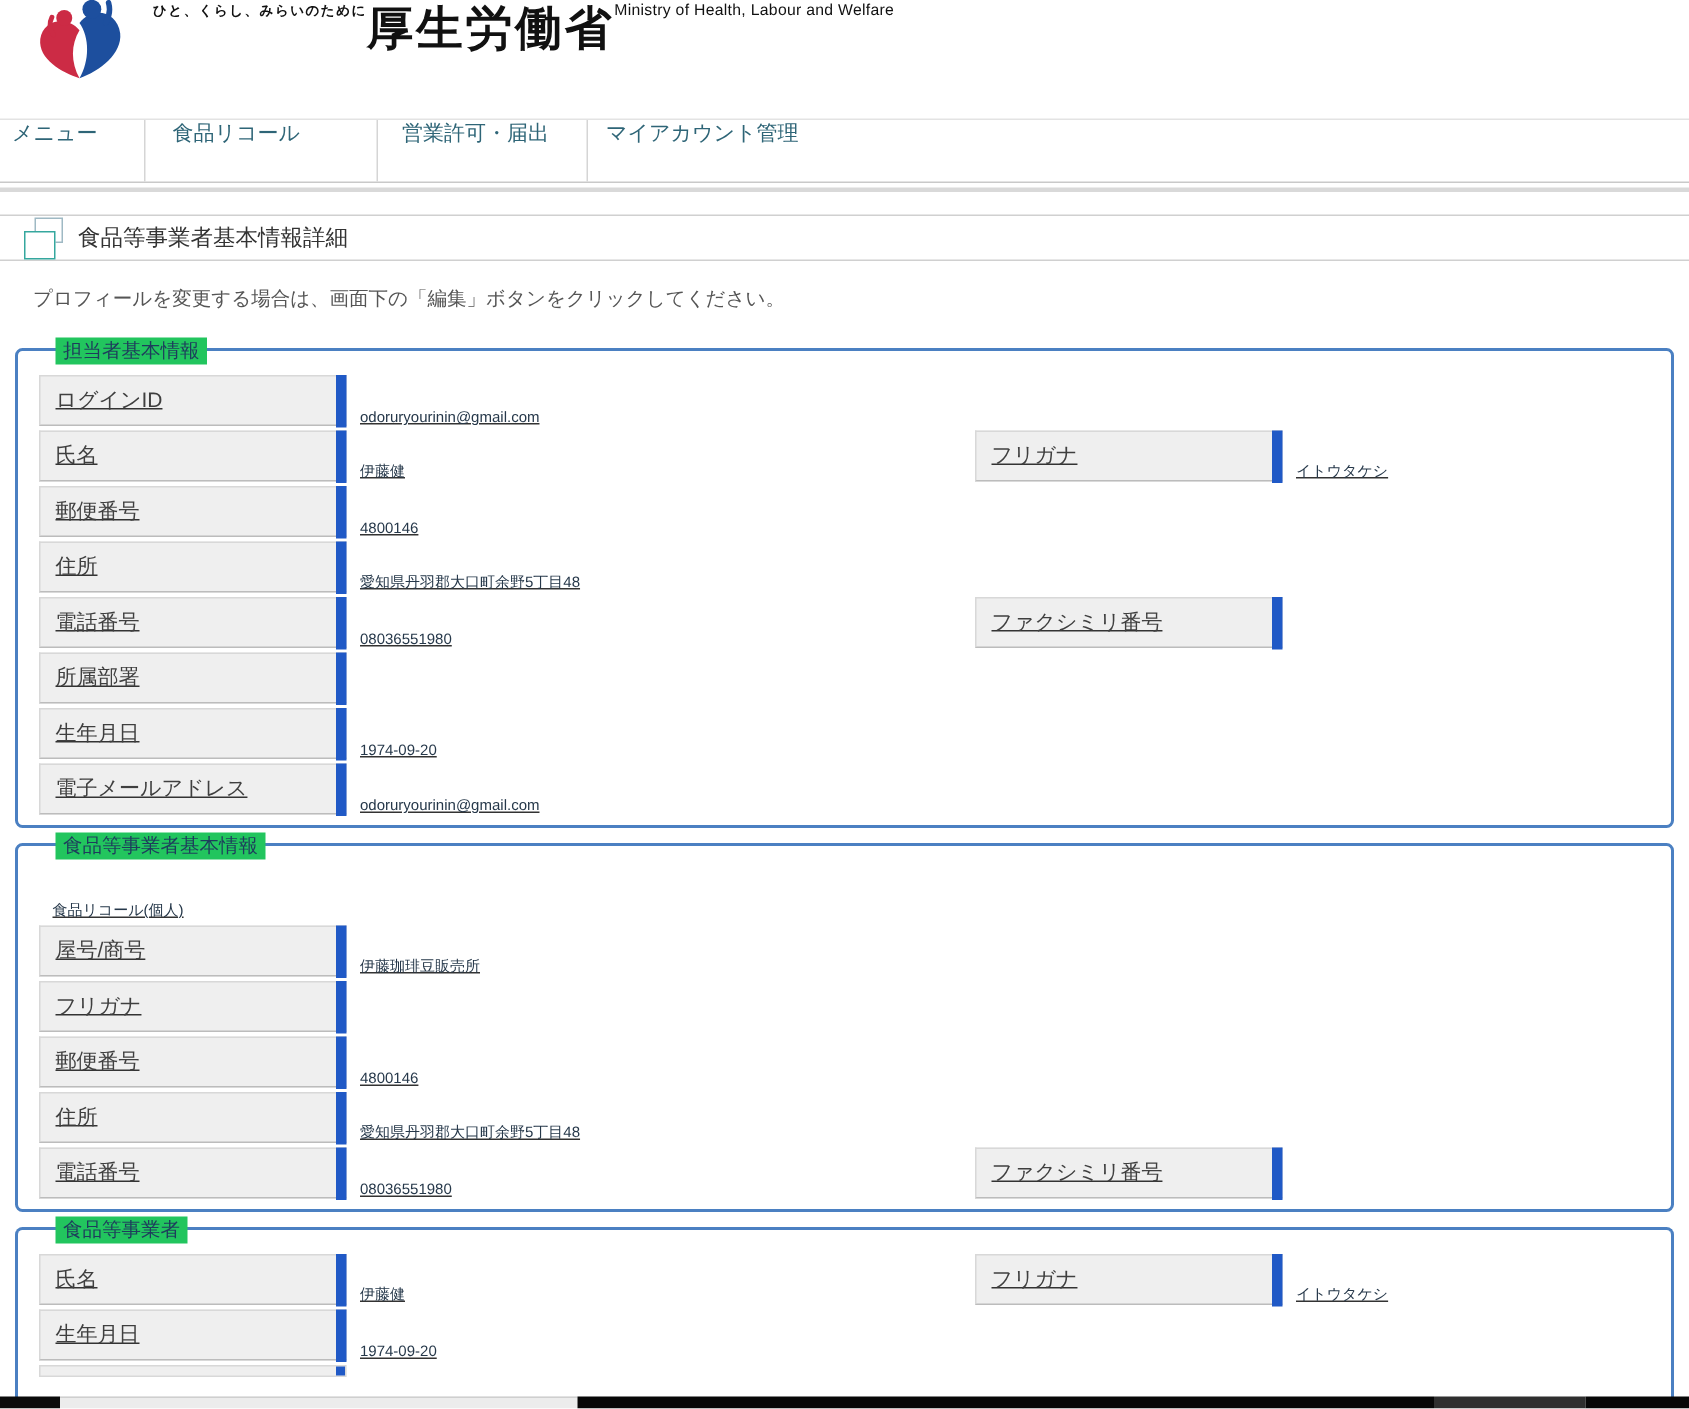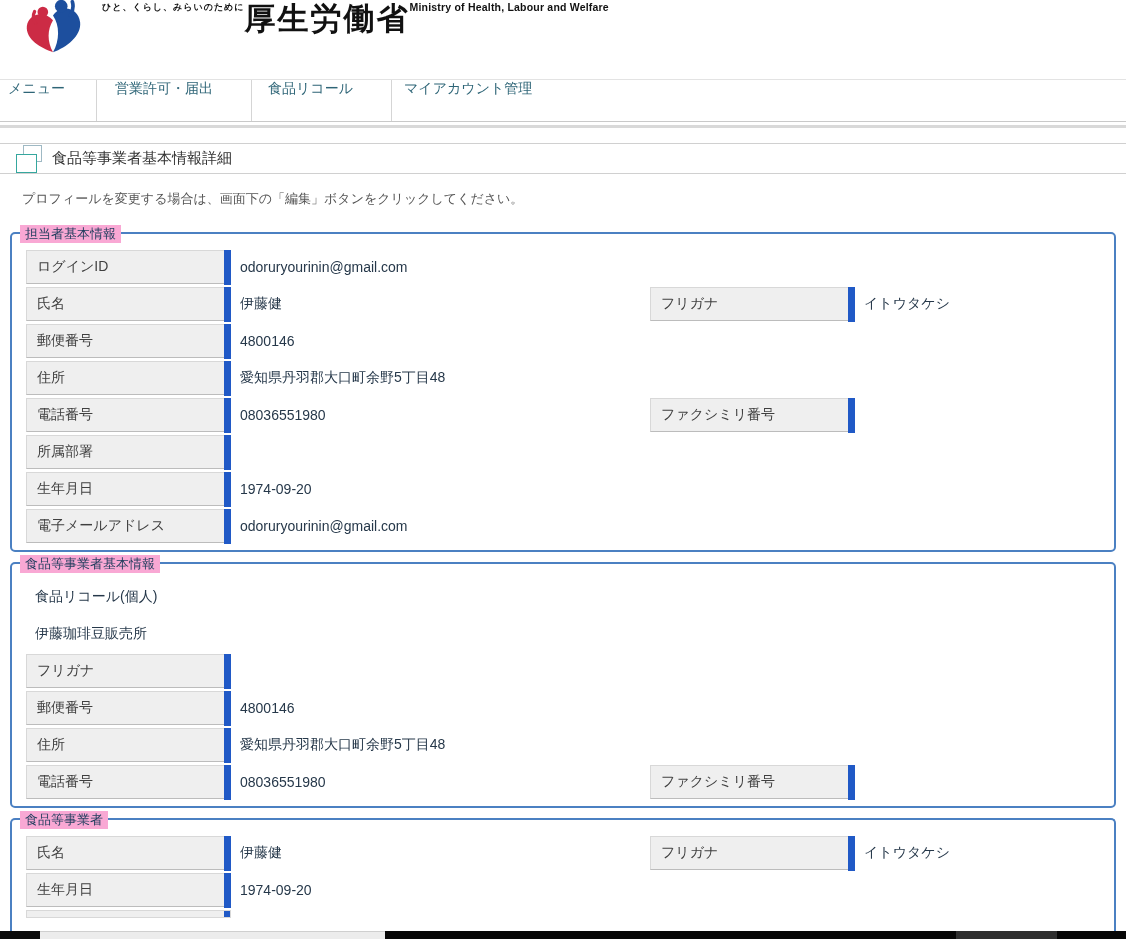--- a/index.html
+++ b/index.html
@@ -19,49 +19,49 @@
     background:#fff;
     font-family:"Liberation Sans","DejaVu Sans",sans-serif;
     color:#333;
   }
   
   .header{height:79px;display:flex;align-items:flex-start;padding:0 0 0 22px;}
   .logo-mark{width:62px;height:58px;flex:0 0 auto;margin-top:-2px;}
   .logo-text{display:flex;flex-direction:row;margin-left:4px;padding-top:1px;}
   .tagline{font-size:9px;font-weight:bold;letter-spacing:1px;color:#111;margin-left:14px;}
   .org-name{font-size:31px;font-weight:bold;color:#111;line-height:1.15;letter-spacing:2px;}
-  .org-en{font-size:10.5px;font-weight:bold;color:#111;letter-spacing:.2px;}
+  .org-en{font-size:10.5px;font-weight:normal;color:#111;letter-spacing:.2px;}
   
   .nav{height:43px;border-top:1px solid #e3e3e3;border-bottom:1px solid #c9c9c9;display:flex;align-items:stretch;background:#fff;}
   .nav-item{display:flex;border-right:1px solid #d5d5d5;color:var(--nav-teal);font-size:14px;cursor:pointer;}
   .nav-item:nth-child(1){width:97px;padding-left:8px;}
   .nav-item:nth-child(2){width:155px;padding-left:18px;}
   .nav-item:nth-child(3){width:140px;padding-left:16px;}
   .nav-item:nth-child(4){width:178px;padding-left:12px;border-right:none;}
   .nav-strip{height:3px;background:#d9d9d9;margin-top:3px;}
   
   .title-bar{margin-top:15px;height:31px;border-top:1px solid #d0d0d0;border-bottom:1px solid #d0d0d0;display:flex;align-items:center;padding-left:16px;}
   .title-icon{position:relative;width:26px;height:28px;flex:0 0 auto;margin-right:10px;}
   .title-icon .sq-back{position:absolute;right:0;top:0;width:19px;height:17px;border:1px solid #9fb9c4;background:#fff;}
   .title-icon .sq-front{position:absolute;left:0;bottom:0;width:21px;height:19px;border:1px solid var(--icon-teal);background:#fff;}
   .page-title{font-size:15px;color:#333;}
   .page-desc{margin:16px 0 0 22px;font-size:13px;color:#555;}
   
   .section{position:relative;border:2px solid var(--fieldset-blue);border-radius:5px;margin:0 10px 10px;padding:16px 14px 4px;}
   .section:first-of-type{margin-top:24px;}
   .section.clipped{border-bottom:none;border-radius:5px 5px 0 0;height:120px;}
-  .legend{position:absolute;top:-9px;left:8px;background:#f9a8d4;padding:0 5px;font-size:13px;color:#1e3c5c;}
+  .legend{position:absolute;top:-9px;left:25px;background:#22c55e;padding:0 5px;font-size:13px;color:#1e3c5c;}
   .row{position:relative;height:34px;margin-bottom:3px;}
   .section:nth-of-type(2) .row:first-child{margin-bottom:8px;}
-  .cell{display:flex;align-items:center;height:34px;}
+  .cell{display:flex;align-items:flex-end;height:34px;text-decoration:underline;}
   .cell-right{position:absolute;left:624px;top:0;}
   .label-box{position:relative;width:205px;height:34px;background:#efefef;border:1px solid #d8d8d8;border-bottom-color:#bcbcbc;display:flex;align-items:center;padding-left:10px;flex:0 0 auto;}
   .label-box::after{content:"";position:absolute;right:-1px;top:-1px;bottom:-2px;width:7px;background:var(--accent-blue);}
   .label-text{font-size:14px;color:#3f3f3f;}
-  .value{margin-left:9px;font-size:14px;color:#26384a;white-space:nowrap;}
+  .value{margin-left:9px;font-size:10px;color:#26384a;white-space:nowrap;}
   .partial-row{position:relative;width:205px;height:8px;background:#efefef;border:1px solid #d8d8d8;overflow:hidden;}
   .partial-row::after{content:"";position:absolute;right:-1px;top:-1px;bottom:-1px;width:7px;background:var(--accent-blue);}
   
   .bottom-bar{position:absolute;left:0;top:931px;width:1126px;height:8px;z-index:5;}
   .bottom-bar .seg{position:absolute;top:0;height:8px;}
   .seg1{left:0;width:40px;background:#0b0b0b;}
   .seg2{left:40px;width:345px;background:#ececec;border-top:1px solid #cfcfcf;}
   .seg3{left:385px;width:571px;background:#070707;}
   .seg4{left:956px;width:101px;background:#2f2f2f;}
   .seg5{left:1057px;width:69px;background:#070707;}
@@ -83,24 +83,24 @@
     <span class="org-name">厚生労働省</span>
     <span class="org-en">Ministry of Health, Labour and Welfare</span>
   </div>
 </div>
 
 <div class="nav" id="nav-items">
     <div class="nav-item">
       <span>メニュー</span>
     </div>
     <div class="nav-item">
+      <span>食品リコール</span>
+    </div>
+    <div class="nav-item">
       <span>営業許可・届出</span>
-    </div>
-    <div class="nav-item">
-      <span>食品リコール</span>
     </div>
     <div class="nav-item">
       <span>マイアカウント管理</span>
     </div>
   </div>
 <div class="nav-strip"></div>
 
 <div class="title-bar">
   <span class="title-icon">
     <span class="sq-back"></span>
@@ -193,20 +193,23 @@
     </div>
     <div class="section">
       <span class="legend">食品等事業者基本情報</span>
       <div class="row">
         <div class="cell">
           <span class="value">食品リコール(個人)</span>
         </div>
       </div>
       <div class="row">
         <div class="cell">
+          <div class="label-box">
+            <span class="label-text">屋号/商号</span>
+          </div>
           <span class="value">伊藤珈琲豆販売所</span>
         </div>
       </div>
       <div class="row">
         <div class="cell">
           <div class="label-box">
             <span class="label-text">フリガナ</span>
           </div>
           <span class="value"></span>
         </div>

